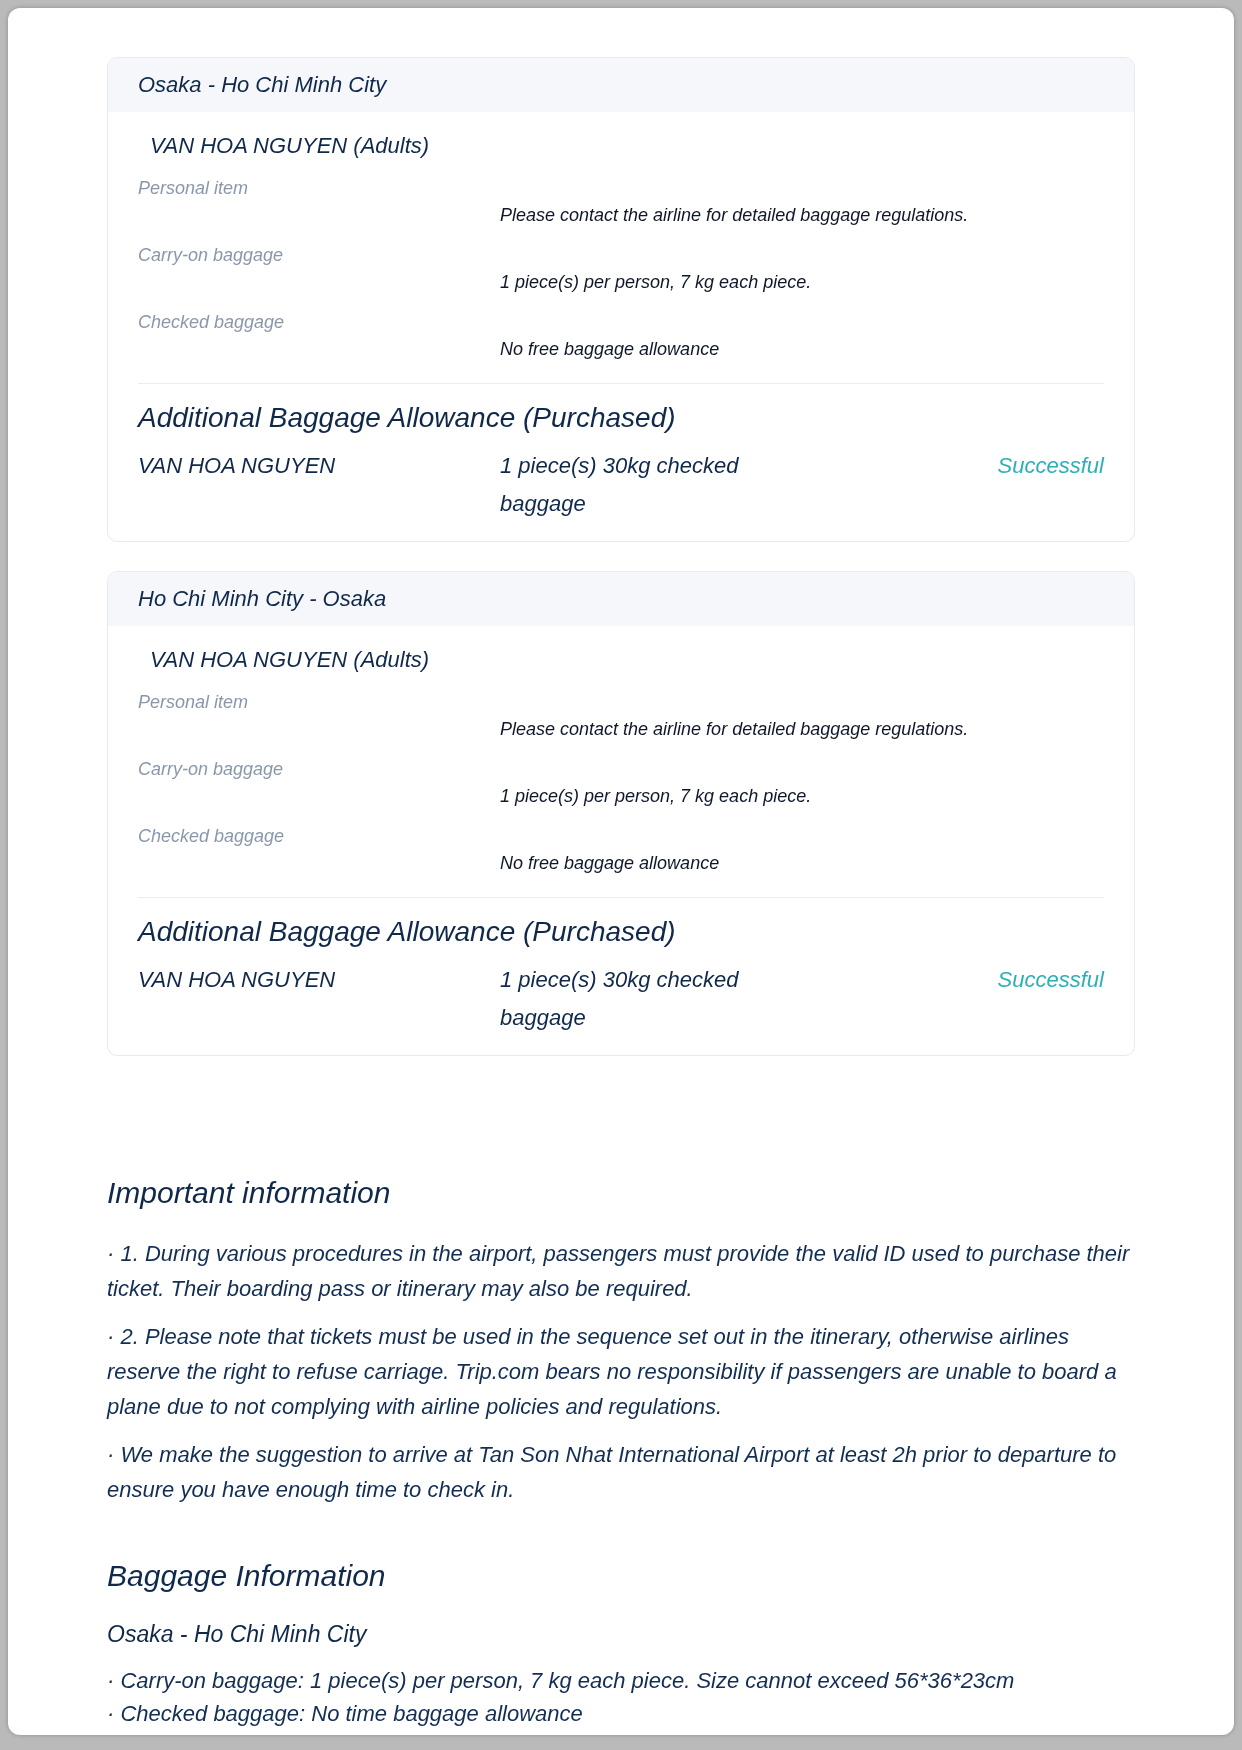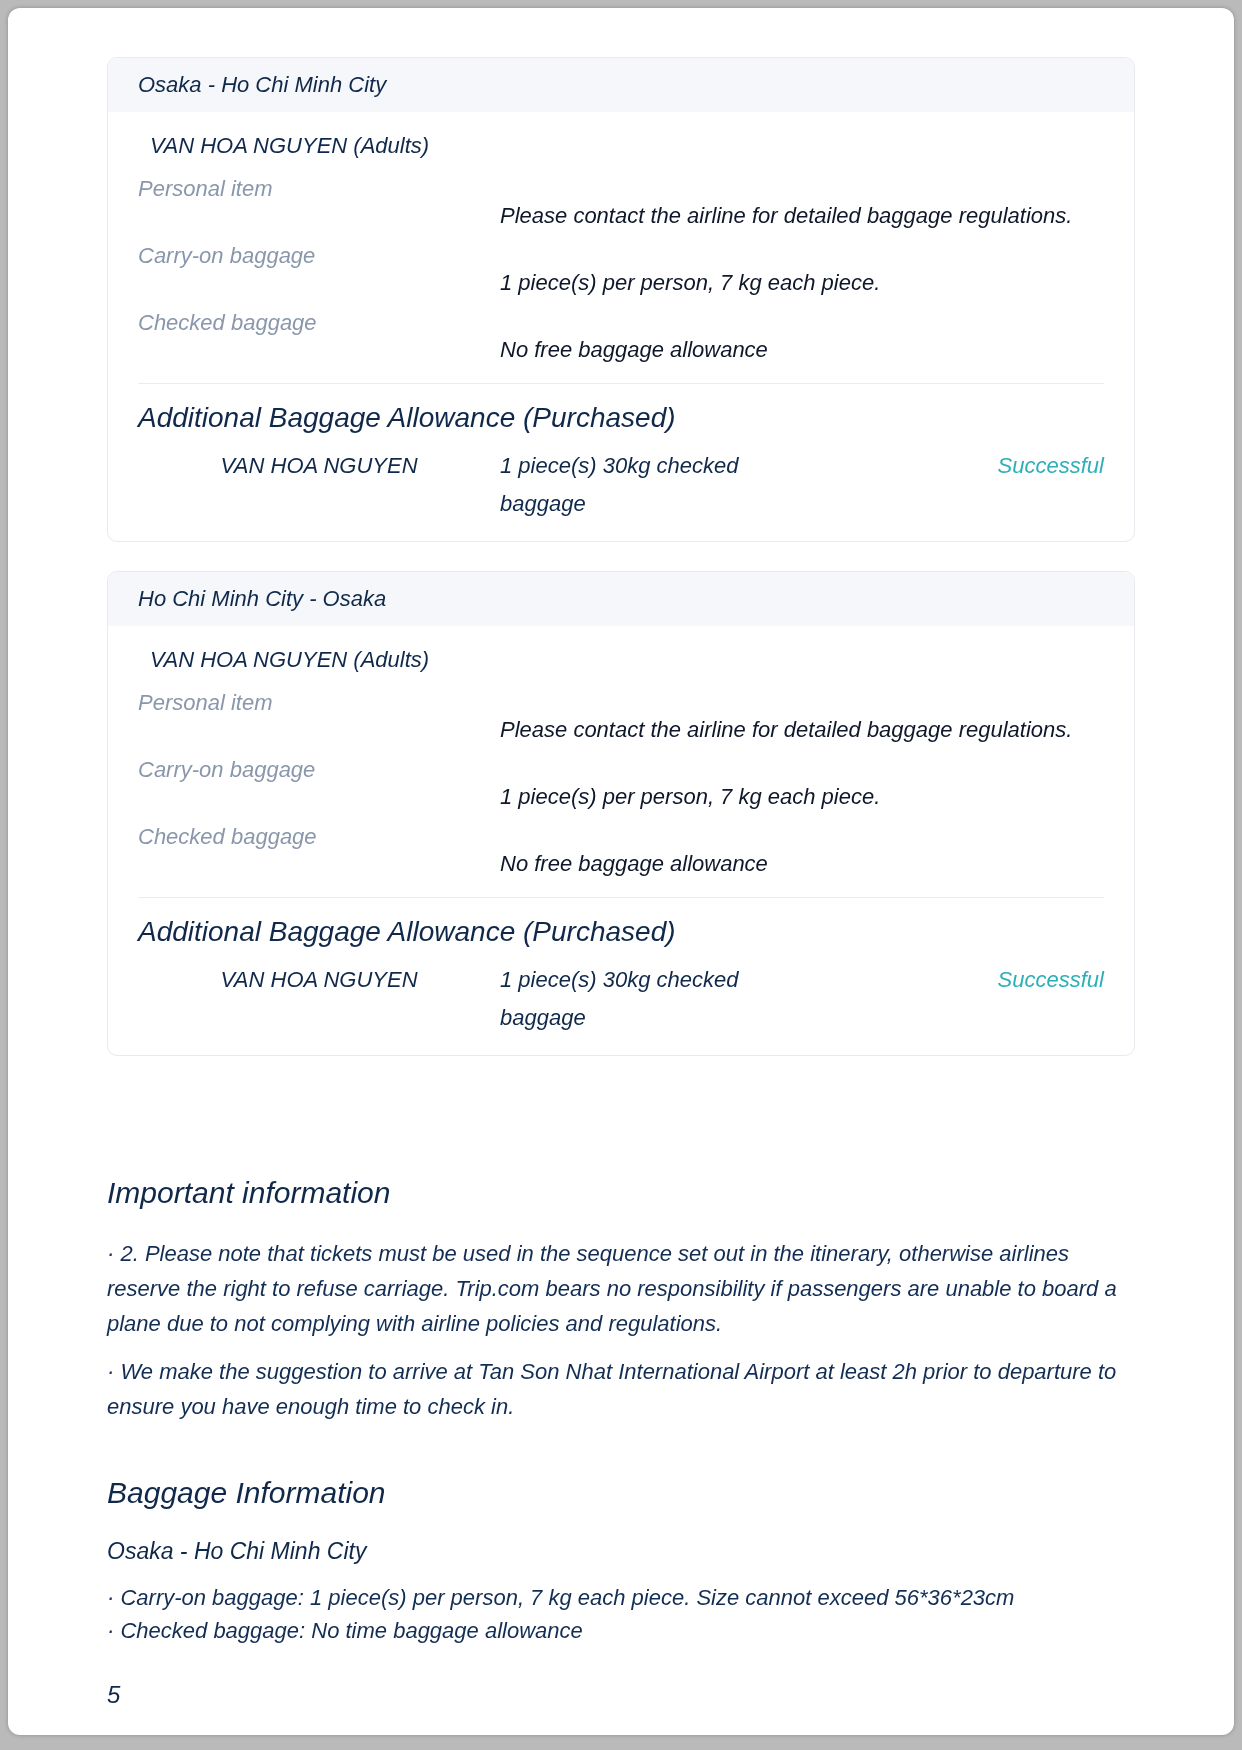--- a/index.html
+++ b/index.html
@@ -39,27 +39,27 @@
     font-size: 22px;
     line-height: 24px;
     color: #10294b;
   }
   .card-body { padding: 12px 30px 18px 30px; }
   .passenger {
     font-size: 22px;
     line-height: 27px;
     margin: 8px 0 16px 12px;
   }
-  .info-row { display: flex; margin-bottom: 13px; font-size: 22px; line-height: 27px; }
+  .info-row { display: flex; margin-bottom: 13px; font-size: 18px; line-height: 27px; }
   .info-label { width: 362px; flex-shrink: 0; color: #8a97ab; }
   .info-value { color: #0f172a; margin-top: 27px; }
   .divider { border-top: 1px solid #ececec; margin-top: 20px; }
   .addl-title { font-size: 28px; line-height: 27px; margin-top: 20px; }
   .purchase-row { display: flex; margin-top: 16px; font-size: 22px; line-height: 38px; }
-  .purchase-name { width: 362px; flex-shrink: 0; text-align: center; }
+  .purchase-name { width: 362px; flex-shrink: 0; }
   .purchase-value { width: 265px; }
   .purchase-status { margin-left: auto; color: #2dafb8; align-self: flex-start; }
   
   .section-title {
     font-size: 30px;
     font-weight: 400;
     margin: 120px 0 26px 0;
     color: #10294b;
   }
   .section-title.second { margin-top: 52px; }
@@ -134,20 +134,21 @@
         <div class="addl-title">Additional Baggage Allowance (Purchased)</div>
         <div class="purchase-row">
           <div class="purchase-name">VAN HOA NGUYEN</div>
           <div class="purchase-value">1 piece(s) 30kg checked baggage</div>
           <div class="purchase-status">Successful</div>
         </div>
       </div>
     </section>
 
     <h2 class="section-title">Important information</h2>
+    <p class="info-par">· 1. During various procedures in the airport, passengers must provide the valid ID used to purchase their ticket. Their boarding pass or itinerary may also be required.</p>
     <p class="info-par">· 2. Please note that tickets must be used in the sequence set out in the itinerary, otherwise airlines reserve the right to refuse carriage. Trip.com bears no responsibility if passengers are unable to board a plane due to not complying with airline policies and regulations.</p>
     <p class="info-par">· We make the suggestion to arrive at Tan Son Nhat International Airport at least 2h prior to departure to ensure you have enough time to check in.</p>
 
     <h2 class="section-title second">Baggage Information</h2>
     <div class="route-sub">Osaka - Ho Chi Minh City</div>
     <p class="bullet-line">· Carry-on baggage: 1 piece(s) per person, 7 kg each piece. Size cannot exceed 56*36*23cm</p>
     <p class="bullet-line">· Checked baggage: No time baggage allowance</p>
 
     <div class="page-number">5</div>
   </div>

